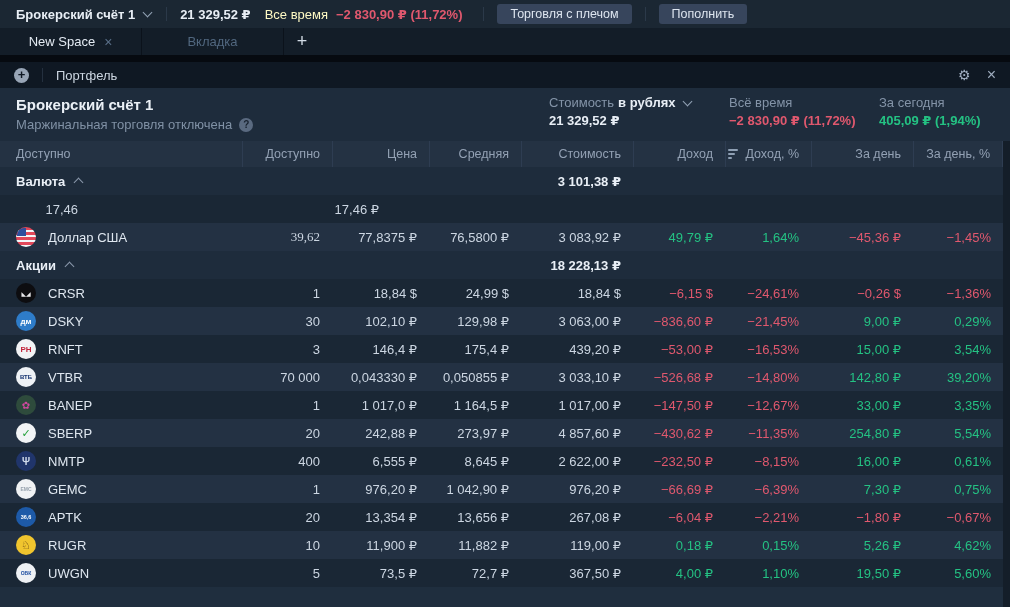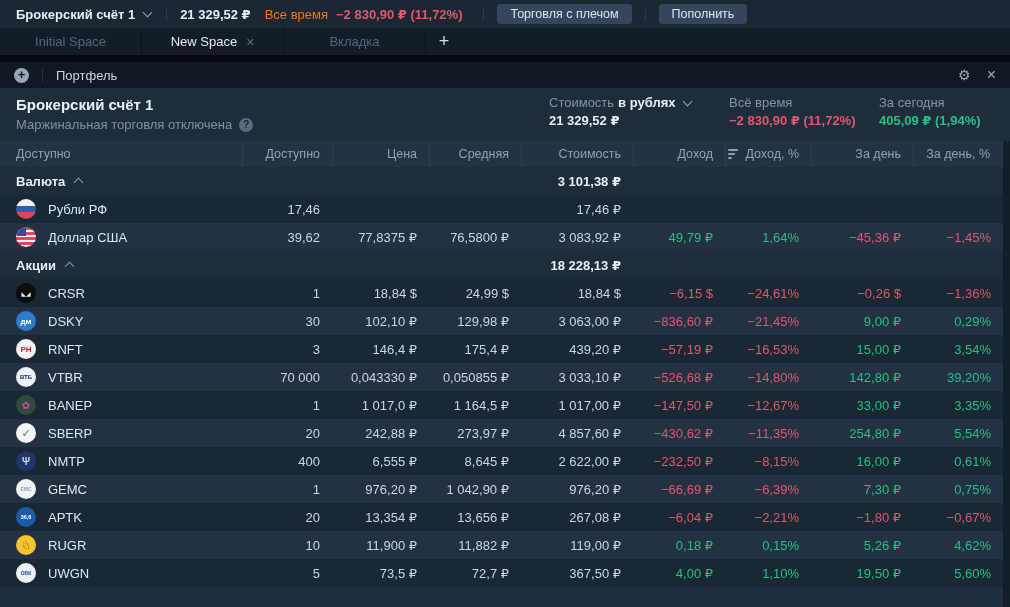--- a/index.html
+++ b/index.html
@@ -8,21 +8,21 @@
        background:#1e2c3c;color:#e8eef5;-webkit-font-smoothing:antialiased;}
 
   
   .topbar{height:28px;background:#1b2733;display:flex;align-items:center;
           padding:0 10px 0 16px;font-size:13px;}
   .acct{display:flex;align-items:center;font-weight:bold;color:#e8eef5;cursor:pointer;}
   .chev-down{width:6px;height:6px;border-right:1.5px solid #93a3b6;border-bottom:1.5px solid #93a3b6;
              transform:rotate(45deg);margin:-3px 2px 0 9px;}
   .tb-div{width:1px;height:14px;background:#2b3949;margin:0 13px;}
   .tb-value{font-weight:bold;color:#e8eef5;}
-  .tb-period{color:#f97316;margin-left:14px;}
+  .tb-period{color:#fef9c3;margin-left:14px;}
   .tb-change{color:#e0586e;font-weight:bold;margin-left:8px;}
   .tb-btn{background:#37455c;color:#dde5ef;border:none;border-radius:3px;height:20px;
           padding:0 13px;font-size:12.5px;font-family:inherit;display:flex;align-items:center;cursor:pointer;}
 
   
   .tabbar{height:27px;background:#131d28;display:flex;align-items:stretch;font-size:13px;color:#51677f;}
   .tab{width:141px;display:flex;align-items:center;justify-content:center;gap:9px;
        border-right:1px solid #0b121b;cursor:pointer;}
   .tab.active{color:#e4ebf3;}
   .tab-close{color:#5a7089;font-size:14px;line-height:1;}
@@ -100,23 +100,20 @@
     <span class="tb-value">21 329,52 ₽</span>
     <span class="tb-period">Все время</span>
     <span class="tb-change">−2 830,90 ₽ (11,72%)</span>
     <div class="tb-div" style="margin-left:21px;"></div>
     <button class="tb-btn">Торговля с плечом</button>
     <div class="tb-div"></div>
     <button class="tb-btn">Пополнить</button>
   </div>
 
   <div class="tabbar">
-    <div class="tab">
-      <span>Initial Space</span>
-    </div>
     <div class="tab active">
       <span>New Space</span>
       <span class="tab-close">×</span>
     </div>
     <div class="tab">
       <span>Вкладка</span>
     </div>
     <div class="tab-add">+</div>
   </div>
   <div class="strip"></div>
@@ -198,41 +195,37 @@
         <div class="cell" style="width: 90px;"></div>
         <div class="cell" style="width: 97px;"></div>
         <div class="cell" style="width: 92px;"></div>
         <div class="cell total" style="width: 112px;">3 101,38 ₽</div>
         <div class="cell" style="width: 92px;"></div>
         <div class="cell" style="width: 86px;"></div>
         <div class="cell" style="width: 102px;"></div>
         <div class="cell" style="width: 90px;"></div>
       </div>
       <div class="row dark">
-        <div class="ncell">
-          <span class="ticon flag-ru"></span>
-          <span class="ticker">Рубли РФ</span>
-        </div>
         <div class="cell" style="width: 90px;">17,46</div>
         <div class="cell" style="width: 97px;"></div>
         <div class="cell" style="width: 92px;"></div>
         <div class="cell" style="width: 112px;">17,46 ₽</div>
         <div class="cell" style="width: 92px;"></div>
         <div class="cell" style="width: 86px;"></div>
         <div class="cell" style="width: 102px;"></div>
         <div class="cell" style="width: 90px;"></div>
       </div>
       <div class="row light">
         <div class="ncell">
           <span class="ticon flag-us">
             <span class="canton"></span>
           </span>
           <span class="ticker">Доллар США</span>
         </div>
-        <div class="cell" style="width: 90px;">39,62</div>
+        <div class="cell" style="width: 90px; font-family: Liberation Serif, serif;">39,62</div>
         <div class="cell" style="width: 97px;">77,8375 ₽</div>
         <div class="cell" style="width: 92px;">76,5800 ₽</div>
         <div class="cell" style="width: 112px;">3 083,92 ₽</div>
         <div class="cell pos" style="width: 92px;">49,79 ₽</div>
         <div class="cell pos" style="width: 86px;">1,64%</div>
         <div class="cell neg" style="width: 102px;">−45,36 ₽</div>
         <div class="cell neg" style="width: 90px;">−1,45%</div>
       </div>
       <div class="row section">
         <div class="ncell">
@@ -283,21 +276,21 @@
         <div class="ncell">
           <span class="ticon" style="background: rgb(242, 243, 245);">
             <span style="color: rgb(194, 35, 58); font-size: 8px;">РН</span>
           </span>
           <span class="ticker">RNFT</span>
         </div>
         <div class="cell" style="width: 90px;">3</div>
         <div class="cell" style="width: 97px;">146,4 ₽</div>
         <div class="cell" style="width: 92px;">175,4 ₽</div>
         <div class="cell" style="width: 112px;">439,20 ₽</div>
-        <div class="cell neg" style="width: 92px;">−57,19 ₽</div>
+        <div class="cell neg" style="width: 92px;">−53,00 ₽</div>
         <div class="cell neg" style="width: 86px;">−16,53%</div>
         <div class="cell pos" style="width: 102px;">15,00 ₽</div>
         <div class="cell pos" style="width: 90px;">3,54%</div>
       </div>
       <div class="row light">
         <div class="ncell">
           <span class="ticon" style="background: rgb(238, 241, 245);">
             <span style="color: rgb(18, 48, 110); font-size: 6px;">ВТБ</span>
           </span>
           <span class="ticker">VTBR</span>

